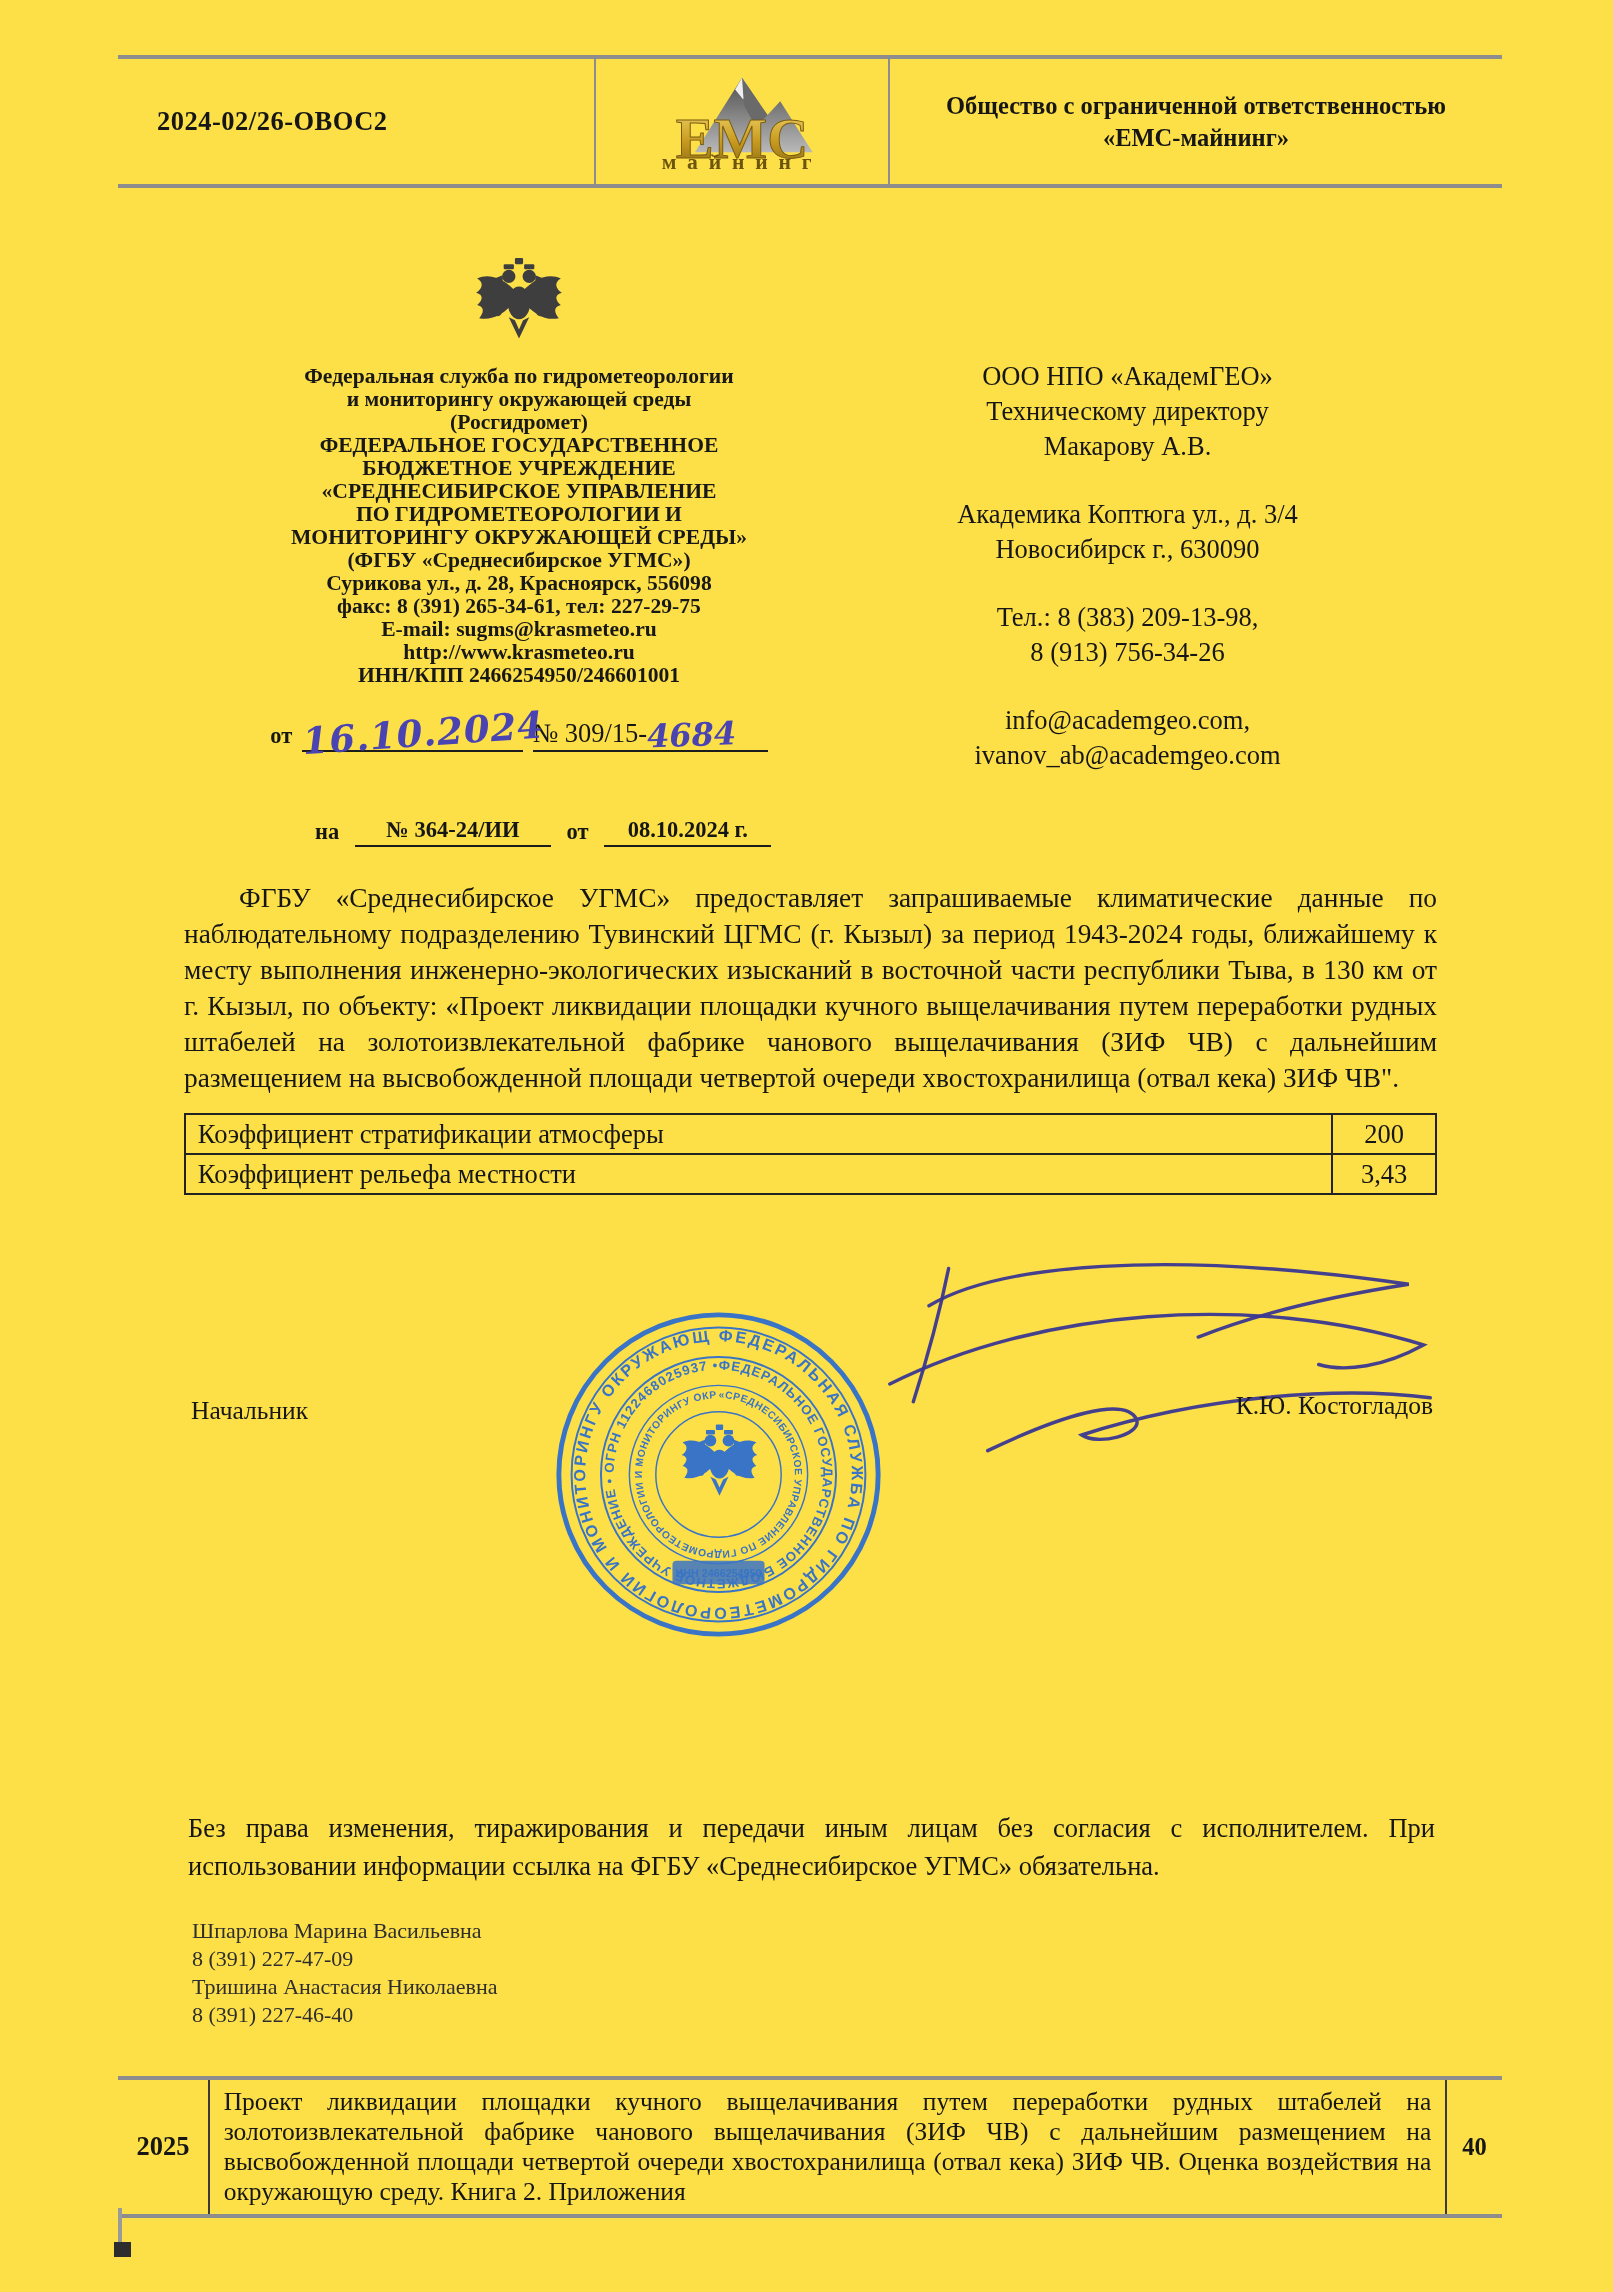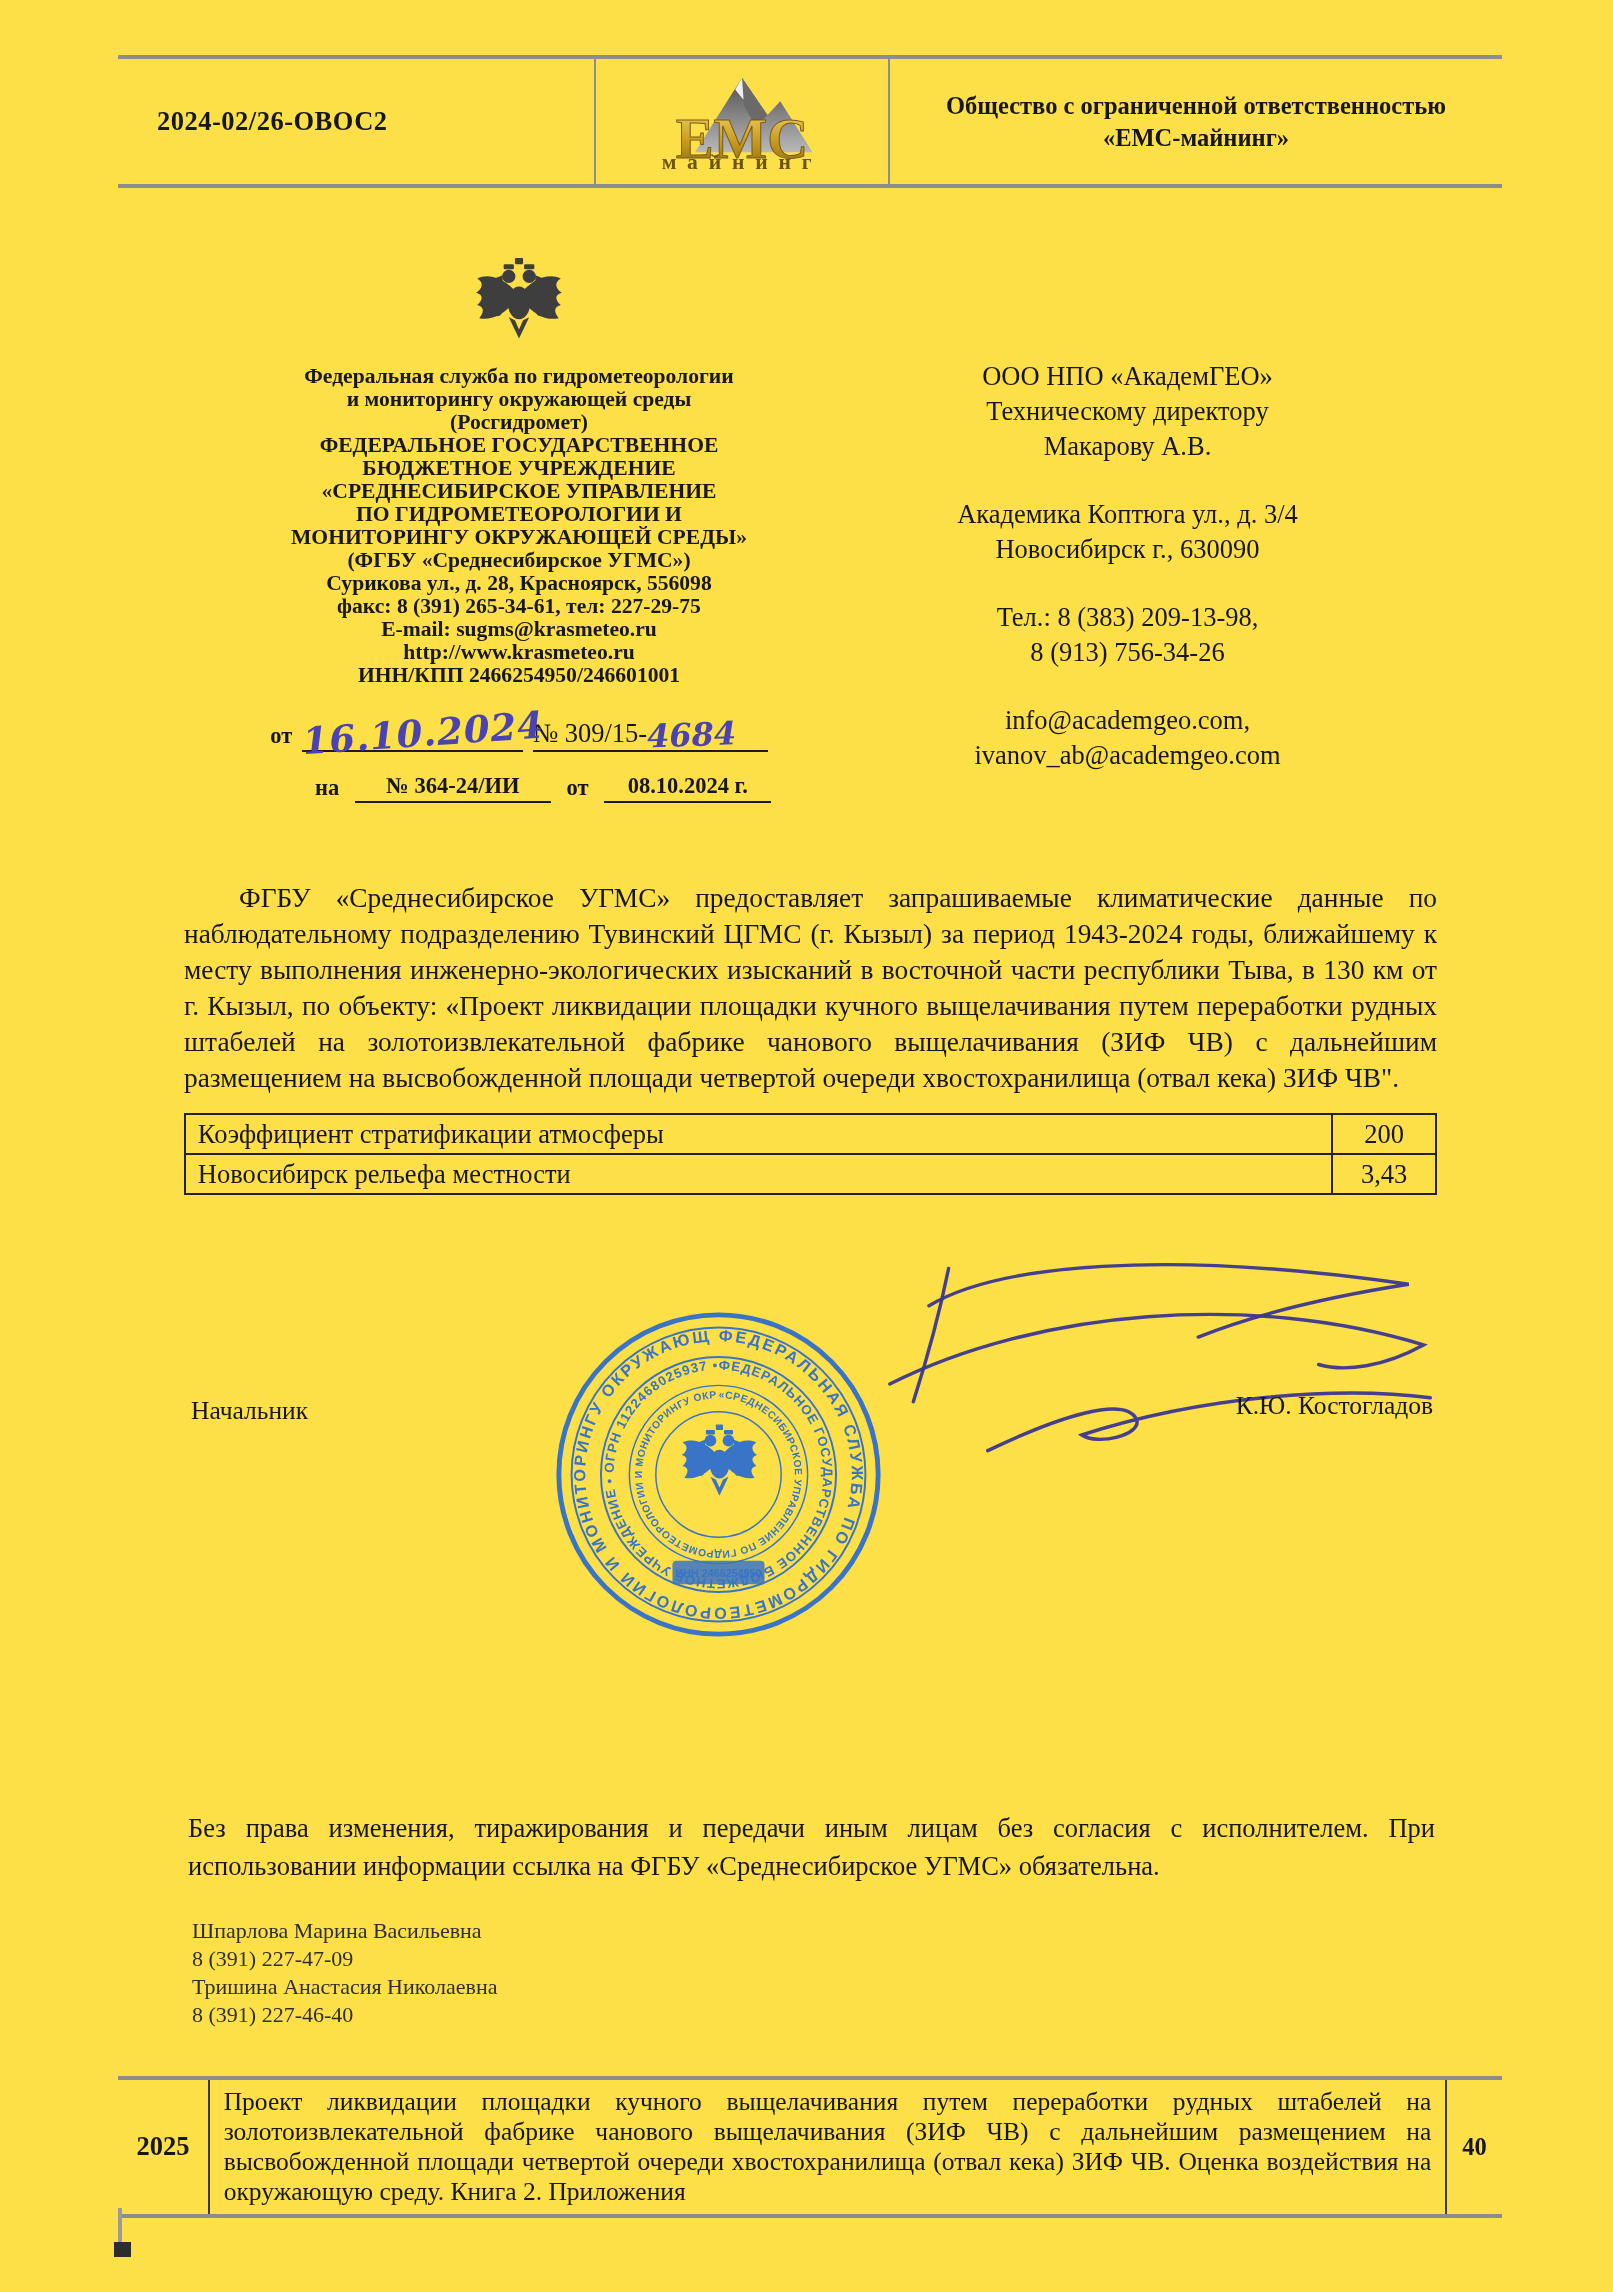--- a/index.html
+++ b/index.html
@@ -24,21 +24,21 @@
   .ref-row{display:flex;align-items:flex-end;justify-content:center;gap:9.8px;margin-top:13.7px;height:51px;}
   .ref-label{font-size:22.5px;font-weight:700;padding-bottom:2.9px;}
   .u-date{border-bottom:2.9px solid #1c1c1c;width:221px;text-align:center;}
   .u-num{border-bottom:2.9px solid #1c1c1c;width:235px;text-align:left;white-space:nowrap;}
   .hw{font-family:"DejaVu Serif", serif;font-style:italic;font-weight:700;color:#4a43b2;}
   .hw-date{font-size:37px;display:inline-block;transform:rotate(-4deg) translateY(4.9px);letter-spacing:1px;}
   .hw-num{font-size:32px;display:inline-block;transform:rotate(-2deg) translateY(3.9px);}
   .ref-printed{font-size:26.5px;}
   .reply-row{display:flex;align-items:flex-end;gap:15.7px;margin-top:21.6px;padding-left:90px;}
   .reply-lbl{font-size:22.5px;font-weight:700;padding-bottom:2px;}
-  .u-val{border-bottom:2.9px solid #1c1c1c;text-align:center;font-size:22.5px;font-weight:700;padding-bottom:2px;}
+  .u-val{border-bottom:2.9px solid #1c1c1c;text-align:center;font-size:22.5px;font-weight:700;padding-bottom:2px;margin-top:44px;}
   .u-val.w1{width:196px;} .u-val.w2{width:167px;}
 
   .lh-right{position:absolute;left:912px;top:359px;width:431px;text-align:center;}
   .addr-line{font-size:26.5px;line-height:35px;}
   .addr-gap{height:33px;}
 
   
   .body-par{position:absolute;left:184px;top:880px;width:1253px;font-size:27.4px;line-height:36px;
             text-align:justify;text-indent:55px;}
 
@@ -175,21 +175,21 @@
 
   <div class="body-par">ФГБУ «Среднесибирское УГМС» предоставляет запрашиваемые климатические данные по наблюдательному подразделению Тувинский ЦГМС (г. Кызыл) за период 1943-2024 годы, ближайшему к месту выполнения инженерно-экологических изысканий в восточной части республики Тыва, в 130 км от г. Кызыл, по объекту: «Проект ликвидации площадки кучного выщелачивания путем переработки рудных штабелей на золотоизвлекательной фабрике чанового выщелачивания (ЗИФ ЧВ) с дальнейшим размещением на высвобожденной площади четвертой очереди хвостохранилища (отвал кека) ЗИФ ЧВ".</div>
 
   <table class="coef">
     <tbody>
         <tr>
       <td>Коэффициент стратификации атмосферы</td>
       <td class="val">200</td>
     </tr>
     <tr>
-      <td>Новосибирск рельефа местности</td>
+      <td>Коэффициент рельефа местности</td>
       <td class="val">3,43</td>
     </tr>
   </tbody>
     </table>
 
   <svg class="stamp" width="333" height="333" viewBox="0 0 340 340">
     <defs>
       <path id="rimO" d="M170 34 A136 136 0 1 1 169.9 34"></path>
       <path id="rimM" d="M170 63 A107 107 0 1 1 169.9 63"></path>
       <path id="rimI" d="M170 92 A78 78 0 1 1 169.9 92"></path>

